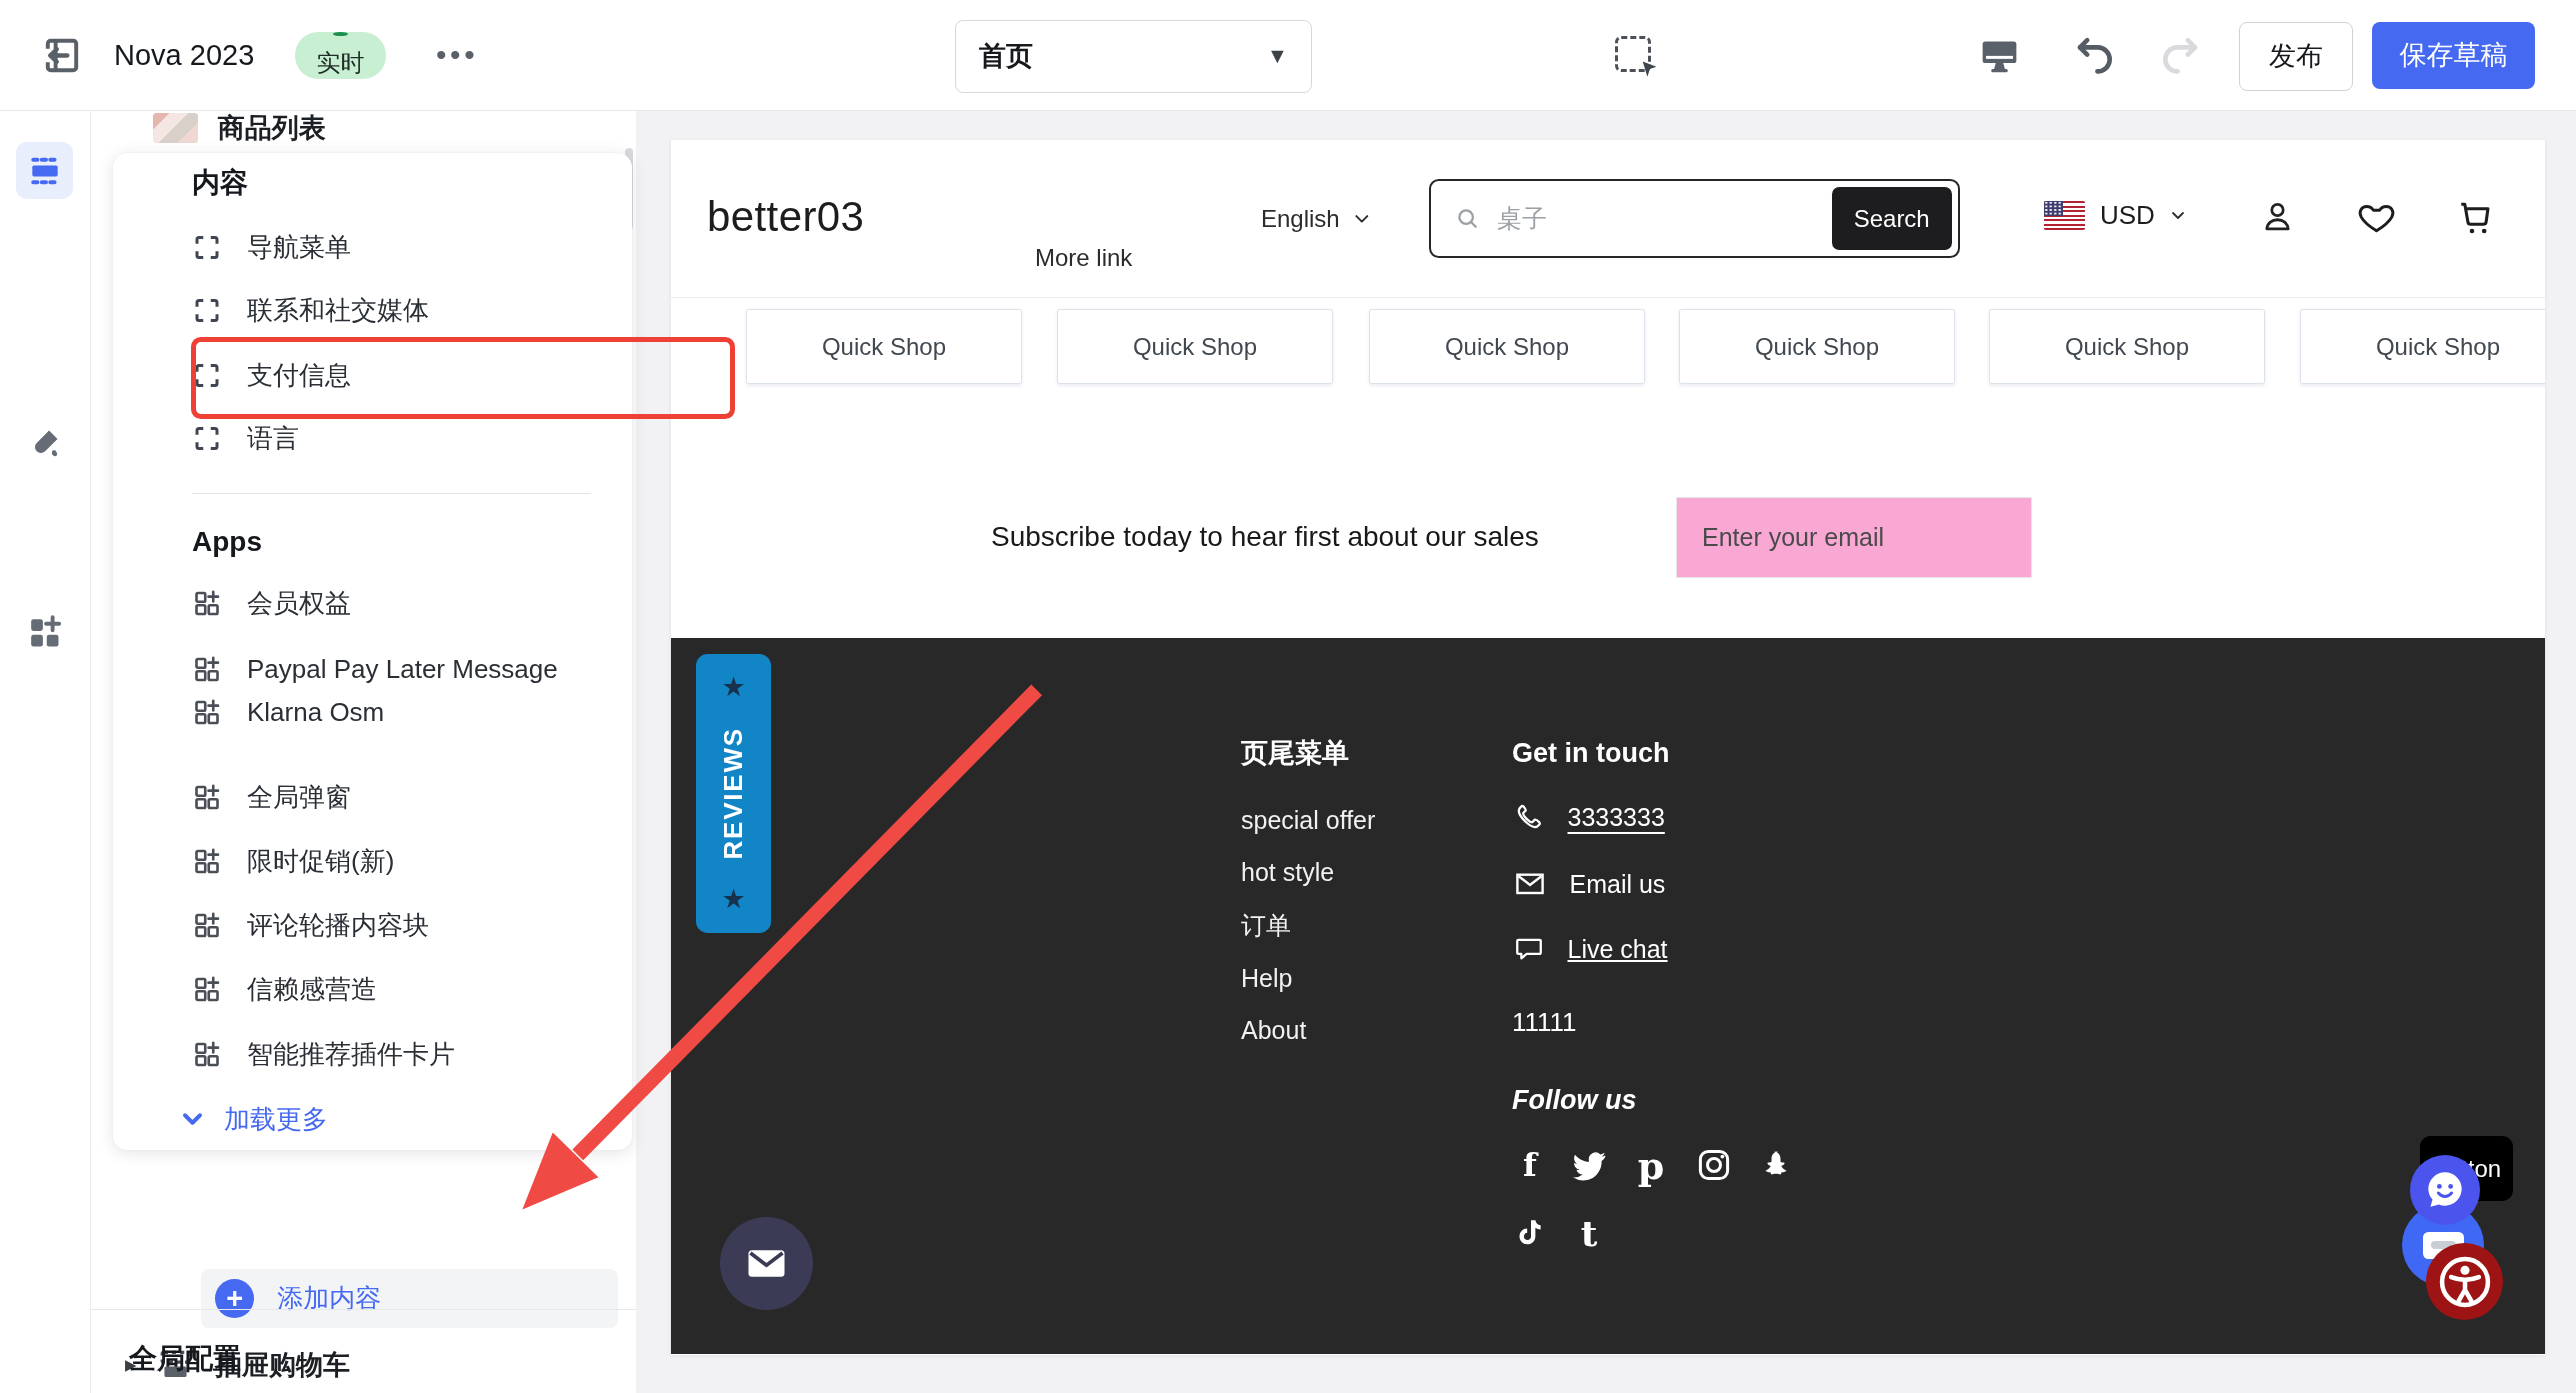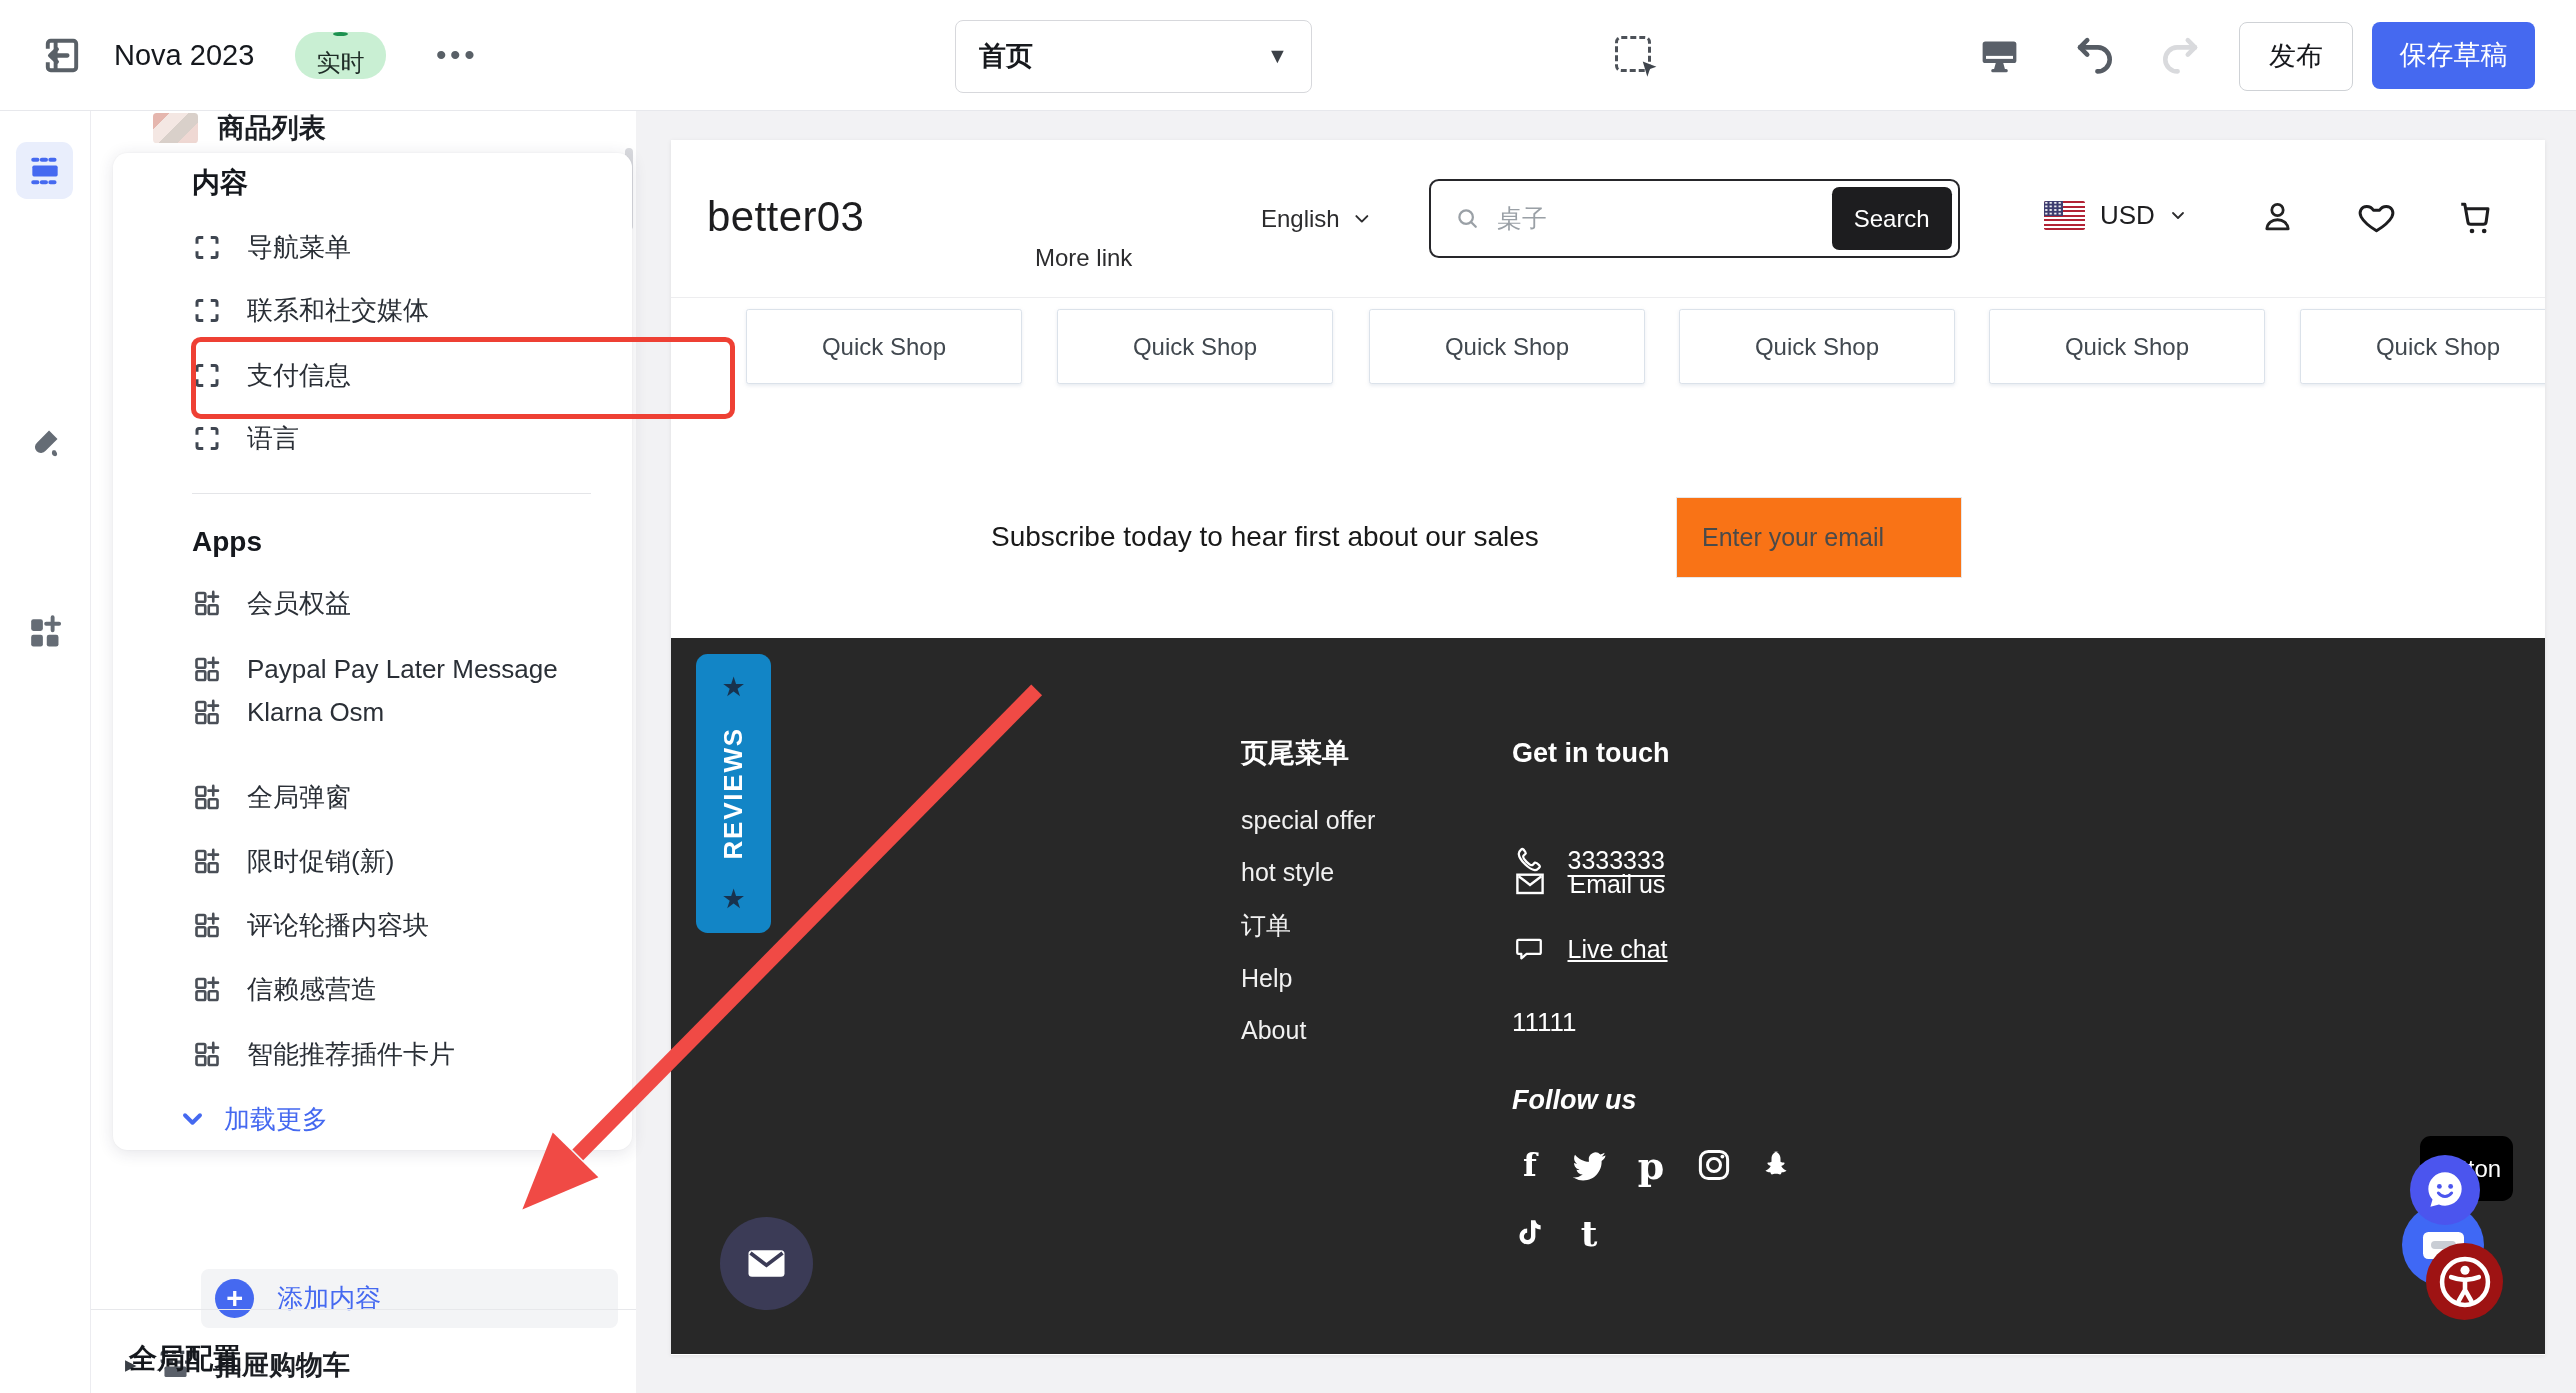--- a/index.html
+++ b/index.html
@@ -80,21 +80,21 @@
   .canton{position:absolute;left:0;top:0;width:19px;height:15px;background:#3c3b6e;
           background-image:radial-gradient(#fff 1px,transparent 1.2px);background-size:4.5px 3.6px;}
   .currency{position:absolute;left:1429px;top:75px;transform:translateY(-50%);display:flex;align-items:center;gap:14.3px;
             font-size:26px;color:#1d1d1f;cursor:pointer;}
   .hdr-icon{position:absolute;top:57px;cursor:pointer;}
 
   .qs-btn{position:absolute;top:169px;width:274px;height:73px;background:#fff;border:0.9px solid #dbe2ea;border-radius:2.7px;
           box-shadow:0 1.8px 3.6px rgba(170,185,205,.25);display:flex;align-items:center;justify-content:center;
           font-size:24px;color:#41484f;cursor:pointer;}
   .sub-text{position:absolute;left:320px;top:397px;transform:translateY(-50%);font-size:28px;color:#191919;}
-  .email-input{position:absolute;left:1005px;top:357px;width:286px;height:81px;border:0.9px solid #e7e7e9;background:#f97316;
+  .email-input{position:absolute;left:1005px;top:357px;width:356px;height:81px;border:0.9px solid #e7e7e9;background:#f9a8d4;
                box-sizing:border-box;padding:0 25px;font-size:25px;color:#444;outline:0;font-family:"Liberation Sans",sans-serif;}
   .email-input::placeholder{color:#4a4a4a;}
   .sub-btn{position:absolute;left:1361px;top:357px;width:190px;height:81px;background:#222;color:#fff;
            display:flex;align-items:center;justify-content:center;font-size:25px;cursor:pointer;}
 
   
   .p-footer{position:absolute;left:0;top:498px;width:1874px;height:716px;background:#282828;}
   .reviews-tab{position:absolute;left:25px;top:16px;width:75px;height:279px;background:#1285c6;border-radius:11.6px;
                display:flex;flex-direction:column;align-items:center;justify-content:space-between;
                padding:19.7px 0;box-sizing:border-box;cursor:pointer;}
@@ -424,21 +424,21 @@
       </div>
 
       <div class="f-head" style="left:570px;top:115px;">页尾菜单</div>
       <div class="f-link" style="left:570px;top:182px;">special offer</div>
       <div class="f-link" style="left:570px;top:234px;">hot style</div>
       <div class="f-link" style="left:570px;top:287px;">订单</div>
       <div class="f-link" style="left:570px;top:340px;">Help</div>
       <div class="f-link" style="left:570px;top:392px;">About</div>
 
       <div class="f-head" style="left:841px;top:115px;">Get in touch</div>
-      <div class="f-item" style="left:841px;top:179px;margin-top:43px;">
+      <div class="f-item" style="left:841px;top:179px;">
         <svg width="34" height="34" viewBox="0 0 24 24">
           <path d="M7.8 4.3c.7.7 2.1 2.4 1.9 3.1-.2.6-1.4 1.1-1.7 1.8-.4.9 1.2 3 2.3 4.1 1.1 1.1 3.2 2.7 4.1 2.3.7-.3 1.2-1.5 1.8-1.7.7-.2 2.4 1.2 3.1 1.9.4.5.4 1.2-.1 1.7-.7.8-2 1.7-3.1 1.6-4-.3-11-7.3-11.3-11.3-.1-1.1.8-2.4 1.6-3.1.5-.5 1.2-.5 1.7-.1z" fill="none" stroke="#fff" stroke-width="1.6" stroke-linejoin="round"></path>
         </svg>
         <span class="phone-num">3333333</span>
       </div>
       <div class="f-item" style="left:841px;top:246px;">
         <svg width="36" height="36" viewBox="0 0 24 24">
           <rect x="3.6" y="5.8" width="16.8" height="12.2" fill="none" stroke="#fff" stroke-width="1.6"></rect>
           <path d="M4.4 6.8 12 12.6l7.6-5.8" fill="none" stroke="#fff" stroke-width="1.6"></path>
         </svg>

